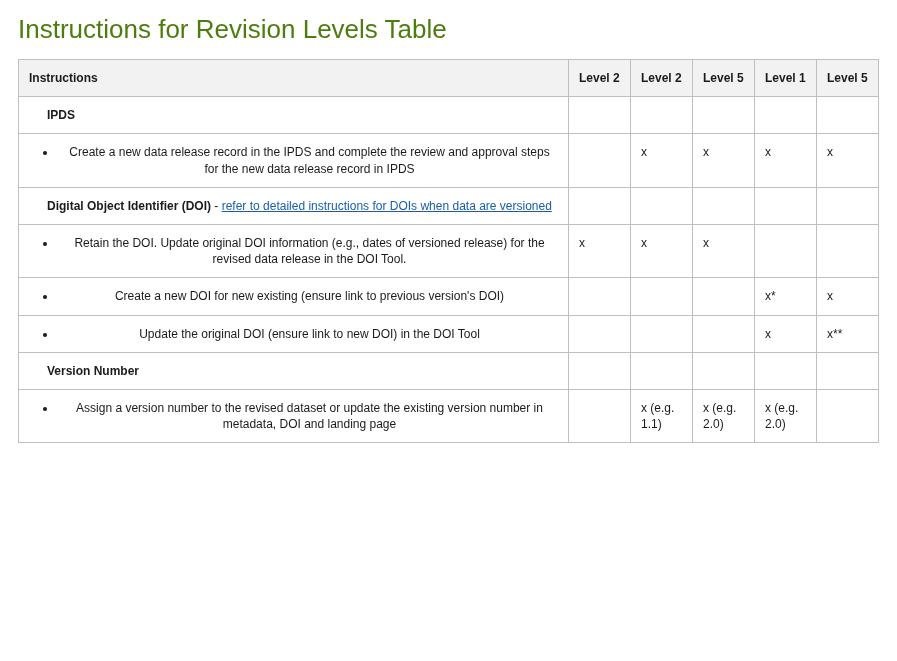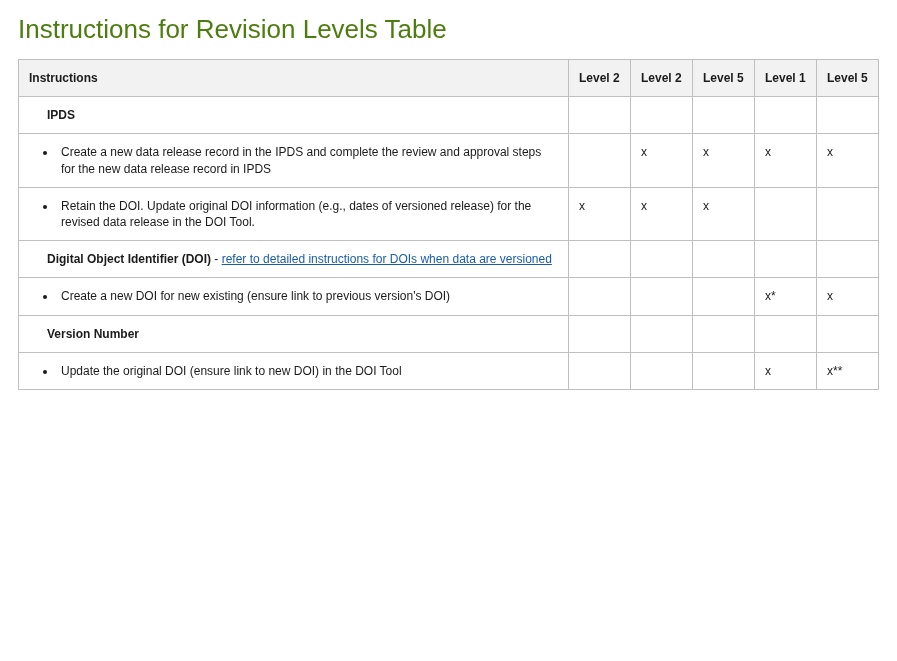--- a/index.html
+++ b/index.html
@@ -50,20 +50,21 @@
   a.link {
     color: #1a5dab;
     text-decoration: underline;
   }
   ul.bullet {
     margin: 0;
     padding-left: 28px;
   }
   ul.bullet li {
     padding-left: 4px;
+    text-align: center;
   }
   .dash { font-weight: 400; }
 </style>
 </head>
 <body>
 
 <div class="page">
   <h2 class="title">Instructions for Revision Levels Table</h2>
 
   <table>
@@ -103,73 +104,85 @@
             </ul>
         </td>
         <td></td>
         <td>x</td>
         <td>x</td>
         <td>x</td>
         <td>x</td>
       </tr>
 
       <tr>
+        <td class="section-head">
+          <span>Digital Object Identifier (DOI)</span><span class="dash"> - </span><a href="#" class="link">refer to detailed instructions for DOIs when data are versioned</a>
+        </td>
+        <td></td>
+        <td></td>
+        <td></td>
+        <td></td>
+        <td></td>
+      </tr>
+
+      <tr>
         <td>
           <ul class="bullet">
               <li>Retain the DOI. Update original DOI information (e.g., dates of versioned release) for the revised data release in the DOI Tool.</li>
             </ul>
         </td>
         <td>x</td>
         <td>x</td>
         <td>x</td>
-        <td></td>
-        <td></td>
-      </tr>
-
-      <tr>
-        <td class="section-head">
-          <span>Digital Object Identifier (DOI)</span><span class="dash"> - </span><a href="#" class="link">refer to detailed instructions for DOIs when data are versioned</a>
-        </td>
-        <td></td>
-        <td></td>
-        <td></td>
         <td></td>
         <td></td>
       </tr>
 
       <tr>
         <td>
           <ul class="bullet">
               <li>Create a new DOI for new existing (ensure link to previous version's DOI)</li>
             </ul>
         </td>
         <td></td>
         <td></td>
         <td></td>
         <td>x*</td>
         <td>x</td>
       </tr>
 
       <tr>
-        <td class="section-head">Version Number</td>
-        <td></td>
-        <td></td>
-        <td></td>
-        <td></td>
-        <td></td>
-      </tr>
-
-      <tr>
         <td>
           <ul class="bullet">
               <li>Update the original DOI (ensure link to new DOI) in the DOI Tool</li>
             </ul>
         </td>
         <td></td>
         <td></td>
         <td></td>
         <td>x</td>
         <td>x**</td>
       </tr>
 
+      <tr>
+        <td class="section-head">Version Number</td>
+        <td></td>
+        <td></td>
+        <td></td>
+        <td></td>
+        <td></td>
+      </tr>
+
+      <tr>
+        <td>
+          <ul class="bullet">
+              <li>Assign a version number to the revised dataset or update the existing version number in metadata, DOI and landing page</li>
+            </ul>
+        </td>
+        <td></td>
+        <td>x (e.g. 1.1)</td>
+        <td>x (e.g. 2.0)</td>
+        <td>x (e.g. 2.0)</td>
+        <td></td>
+      </tr>
     </tbody>
   </table>
 </div>
 
 </body></html>

